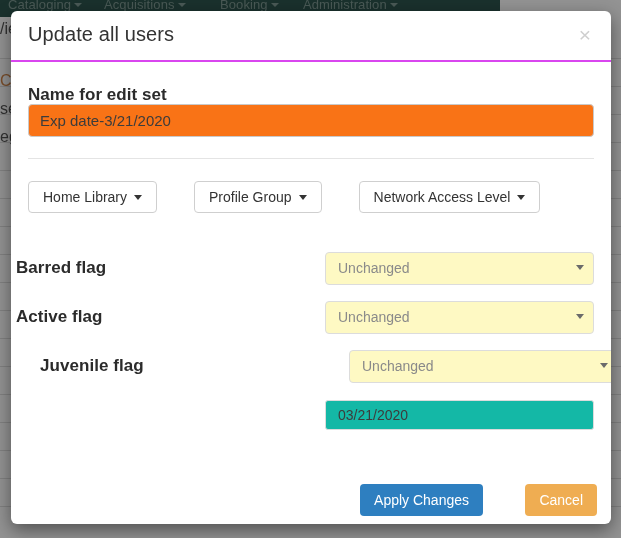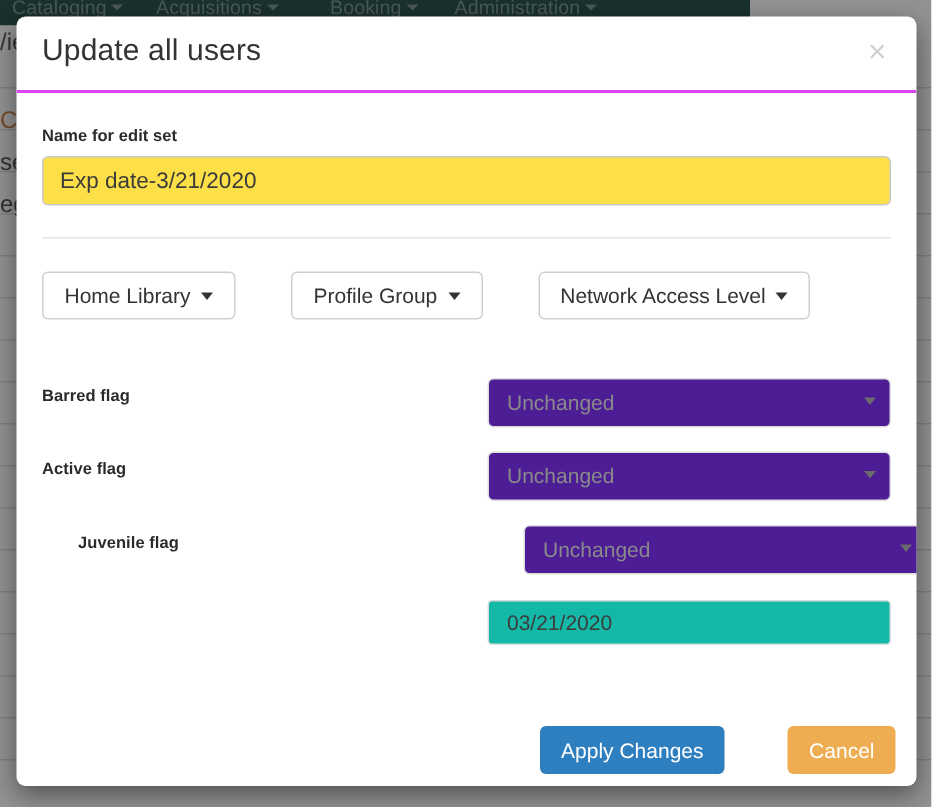--- a/index.html
+++ b/index.html
@@ -125,36 +125,36 @@
     font-family: "Liberation Sans", sans-serif;
   }
 
   .modal-body {
     position: relative;
     height: 410px;
   }
 
   .field-label {
     position: absolute;
-    font-size: 11px;
+    font-size: 17px;
     font-weight: bold;
     color: #2b2b2b;
     letter-spacing: 0.05px;
   }
 
   .name-label { left: 17px; top: 23px; }
 
   .text-input {
     position: absolute;
     left: 17px;
     top: 42px;
     width: 566px;
     height: 33px;
     box-sizing: border-box;
-    background: #fde047;
+    background: #f97316;
     border: 1px solid #c9c9c9;
     border-radius: 4px;
     padding: 0 11px;
     font-size: 15px;
     color: #3c3c3c;
     font-family: "Liberation Sans", sans-serif;
     line-height: 31px;
     outline: none;
   }
 
@@ -198,31 +198,31 @@
     border-top: 5px solid #333;
   }
 
   .flag-row {
     position: absolute;
     left: 0;
     width: 600px;
     height: 30px;
   }
   .flag-row .field-label {
-    left: 17px;
+    left: 5px;
     top: 6px;
   }
   .select-box {
     position: absolute;
     left: 314px;
     top: 0;
     width: 269px;
     height: 33px;
     box-sizing: border-box;
-    background: #4c1d95;
+    background: #fef9c3;
     border: 1px solid #dcdcdc;
     border-radius: 4px;
     cursor: pointer;
   }
   .select-box .select-value {
     position: absolute;
     left: 12px;
     top: 7px;
     font-size: 14px;
     color: #8a8a8a;

